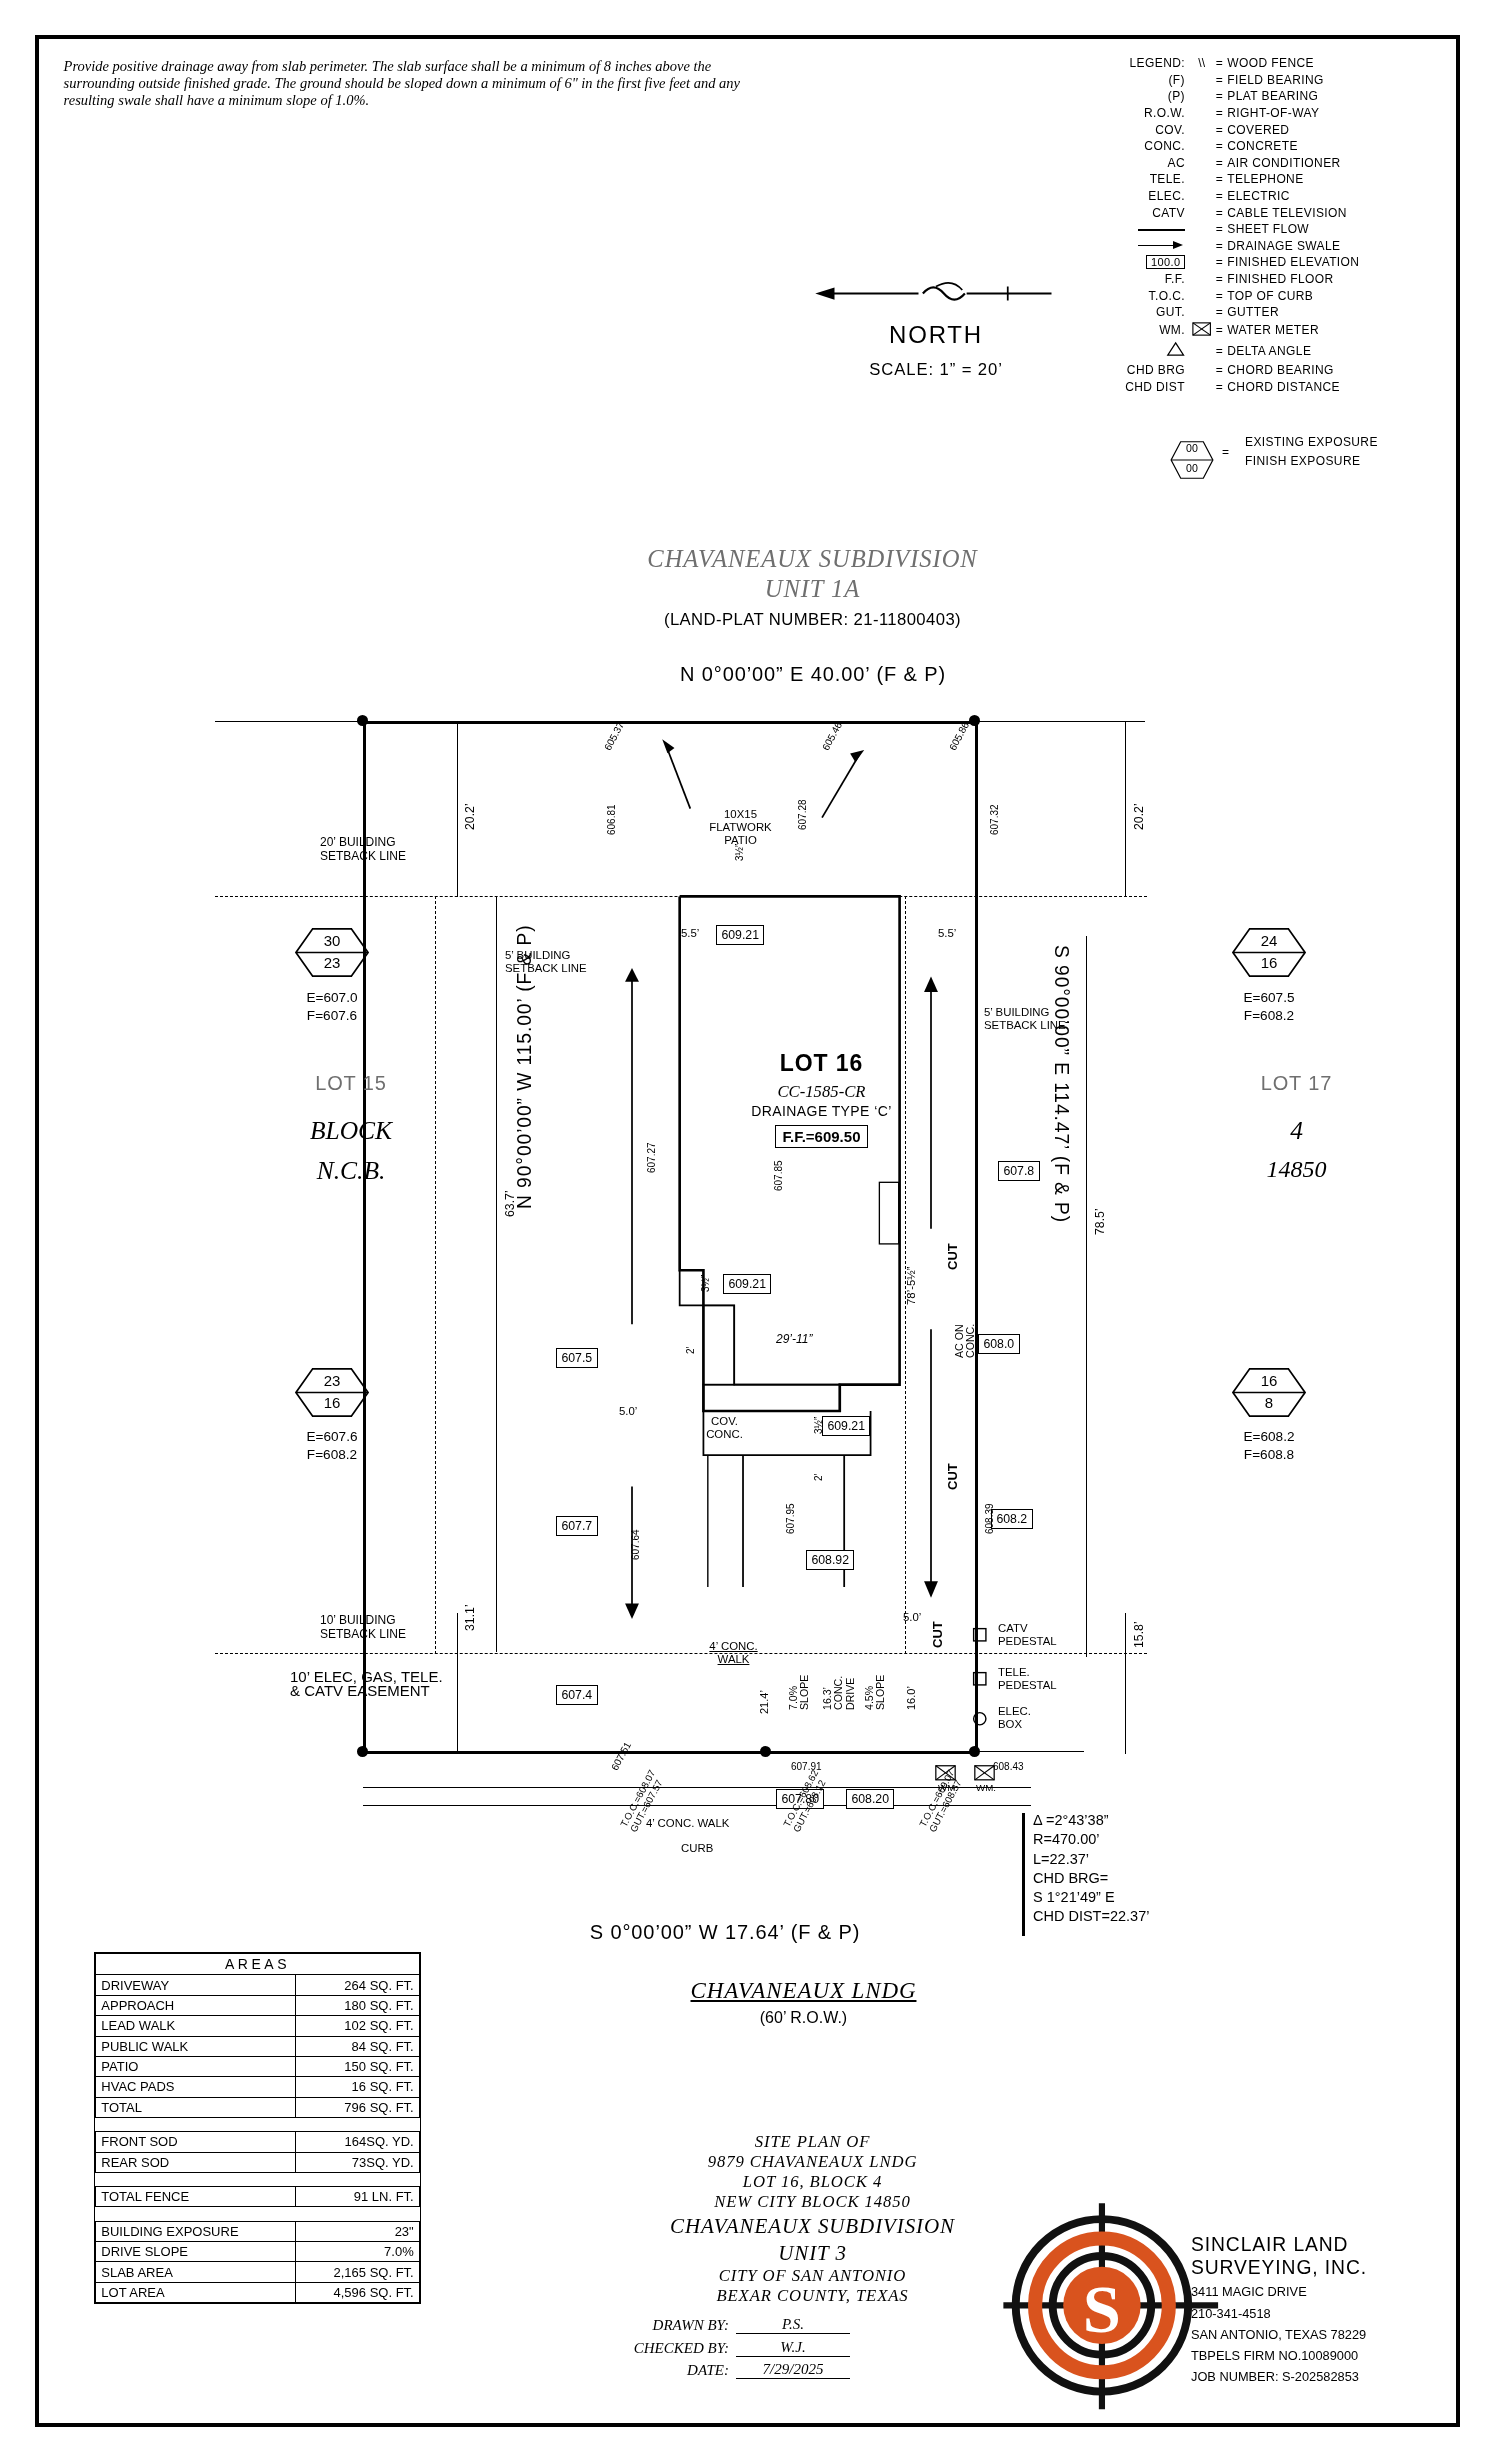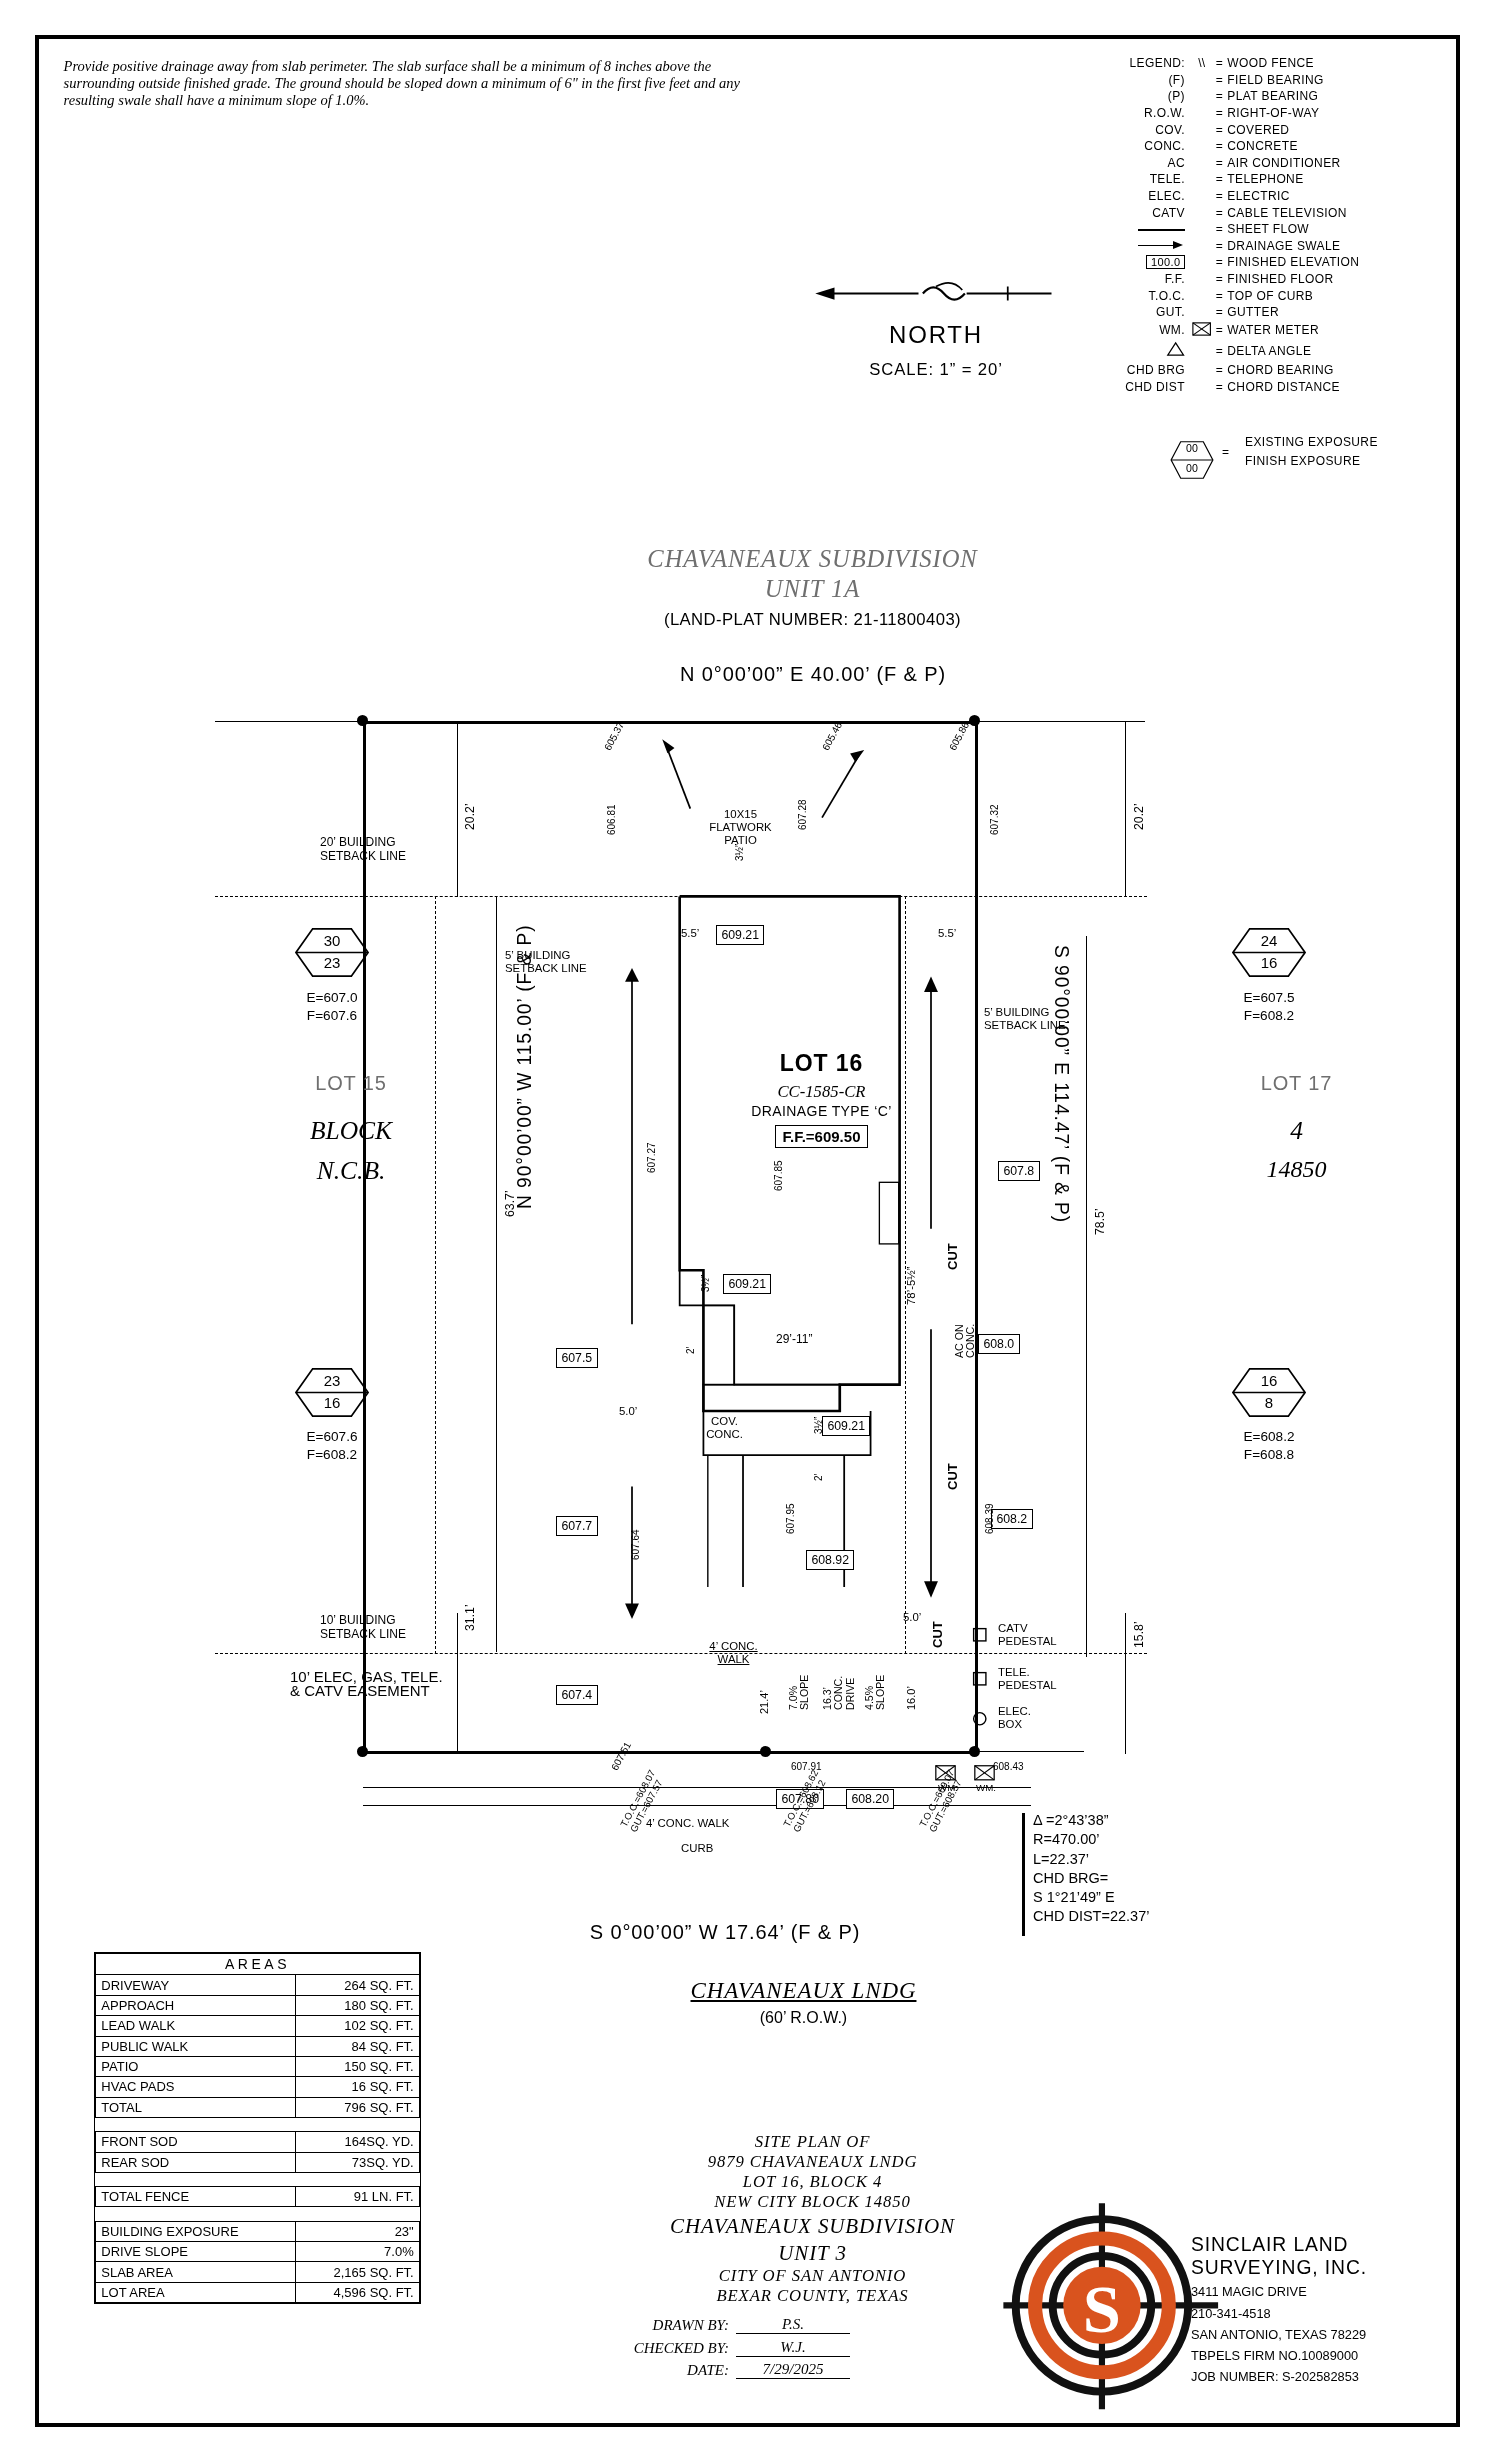--- a/index.html
+++ b/index.html
@@ -494,21 +494,21 @@
   <div class="tiny" style="left:954px;top:1722px;">608.43</div>
 
   <div class="tinyrot" style="left:580px;top:1785px;transform:rotate(-62deg);font-size:9.7px;white-space:pre-line;line-height:10.6px;">T.O.C.=608.07
 GUT.=607.57</div>
   <div class="tinyrot" style="left:743px;top:1785px;transform:rotate(-62deg);font-size:9.7px;white-space:pre-line;line-height:10.6px;">T.O.C.=608.62
 GUT.=608.12</div>
   <div class="tinyrot" style="left:879px;top:1785px;transform:rotate(-62deg);font-size:9.7px;white-space:pre-line;line-height:10.6px;">T.O.C.=609.07
 GUT.=608.57</div>
 
   <div class="tinyrot" style="left:866px;top:1266px;transform:rotate(-90deg);font-size:11.4px;">78’-5½”</div>
-  <div class="tiny" style="left:737px;top:1293px;font-size:12px;">29’-11”</div>
+  <div class="tiny" style="left:737px;top:1293px;font-size:12px;font-style:italic;">29’-11”</div>
   <div class="tinyrot" style="left:646px;top:1315px;transform:rotate(-90deg);">2’</div>
   <div class="tinyrot" style="left:774px;top:1442px;transform:rotate(-90deg);">2’</div>
   <div class="tinyrot" style="left:661px;top:1253px;transform:rotate(-90deg);">3½”</div>
   <div class="tinyrot" style="left:774px;top:1395px;transform:rotate(-90deg);">3½”</div>
   <div class="tinyrot" style="left:695px;top:822px;transform:rotate(-90deg);">3½”</div>
   <div class="sm" style="left:580px;top:1366px;">5.0’</div>
   <div class="sm" style="left:864px;top:1572px;">5.0’</div>
 
   <div class="abs" style="left:646px;top:1376px;width:79px;text-align:center;font-size:11.4px;line-height:13px;white-space:pre-line;">COV.
 CONC.</div>

